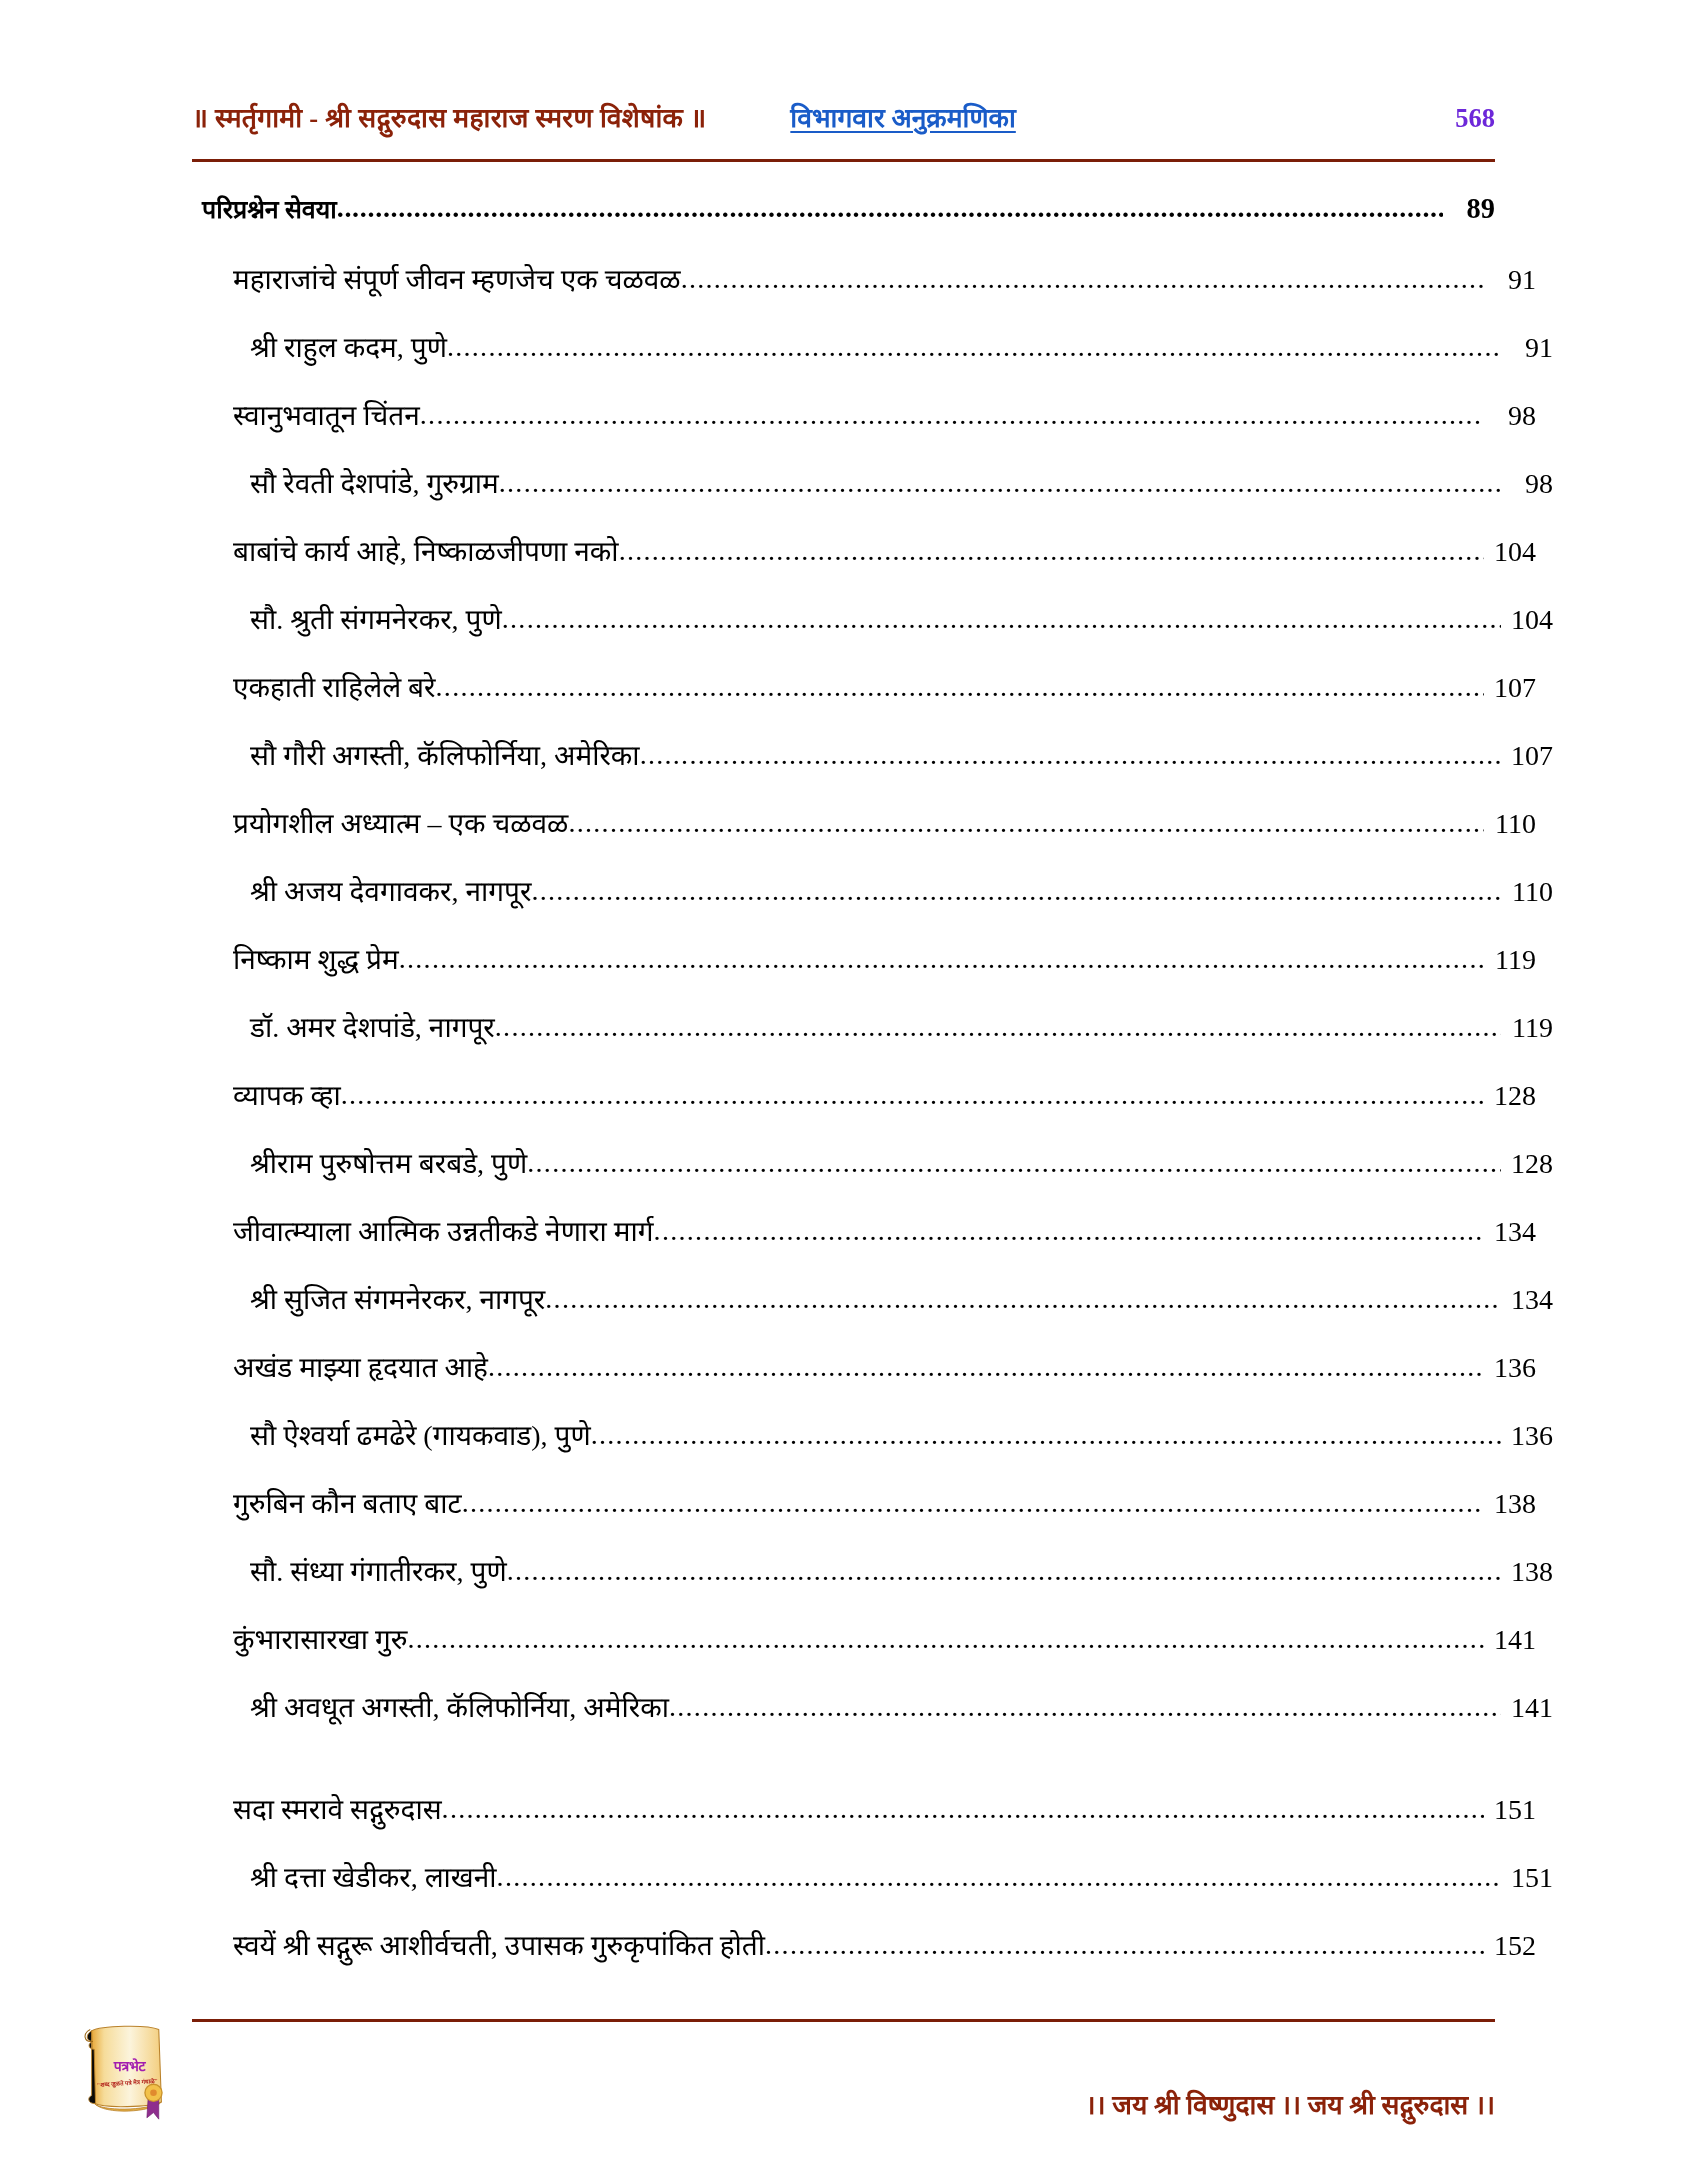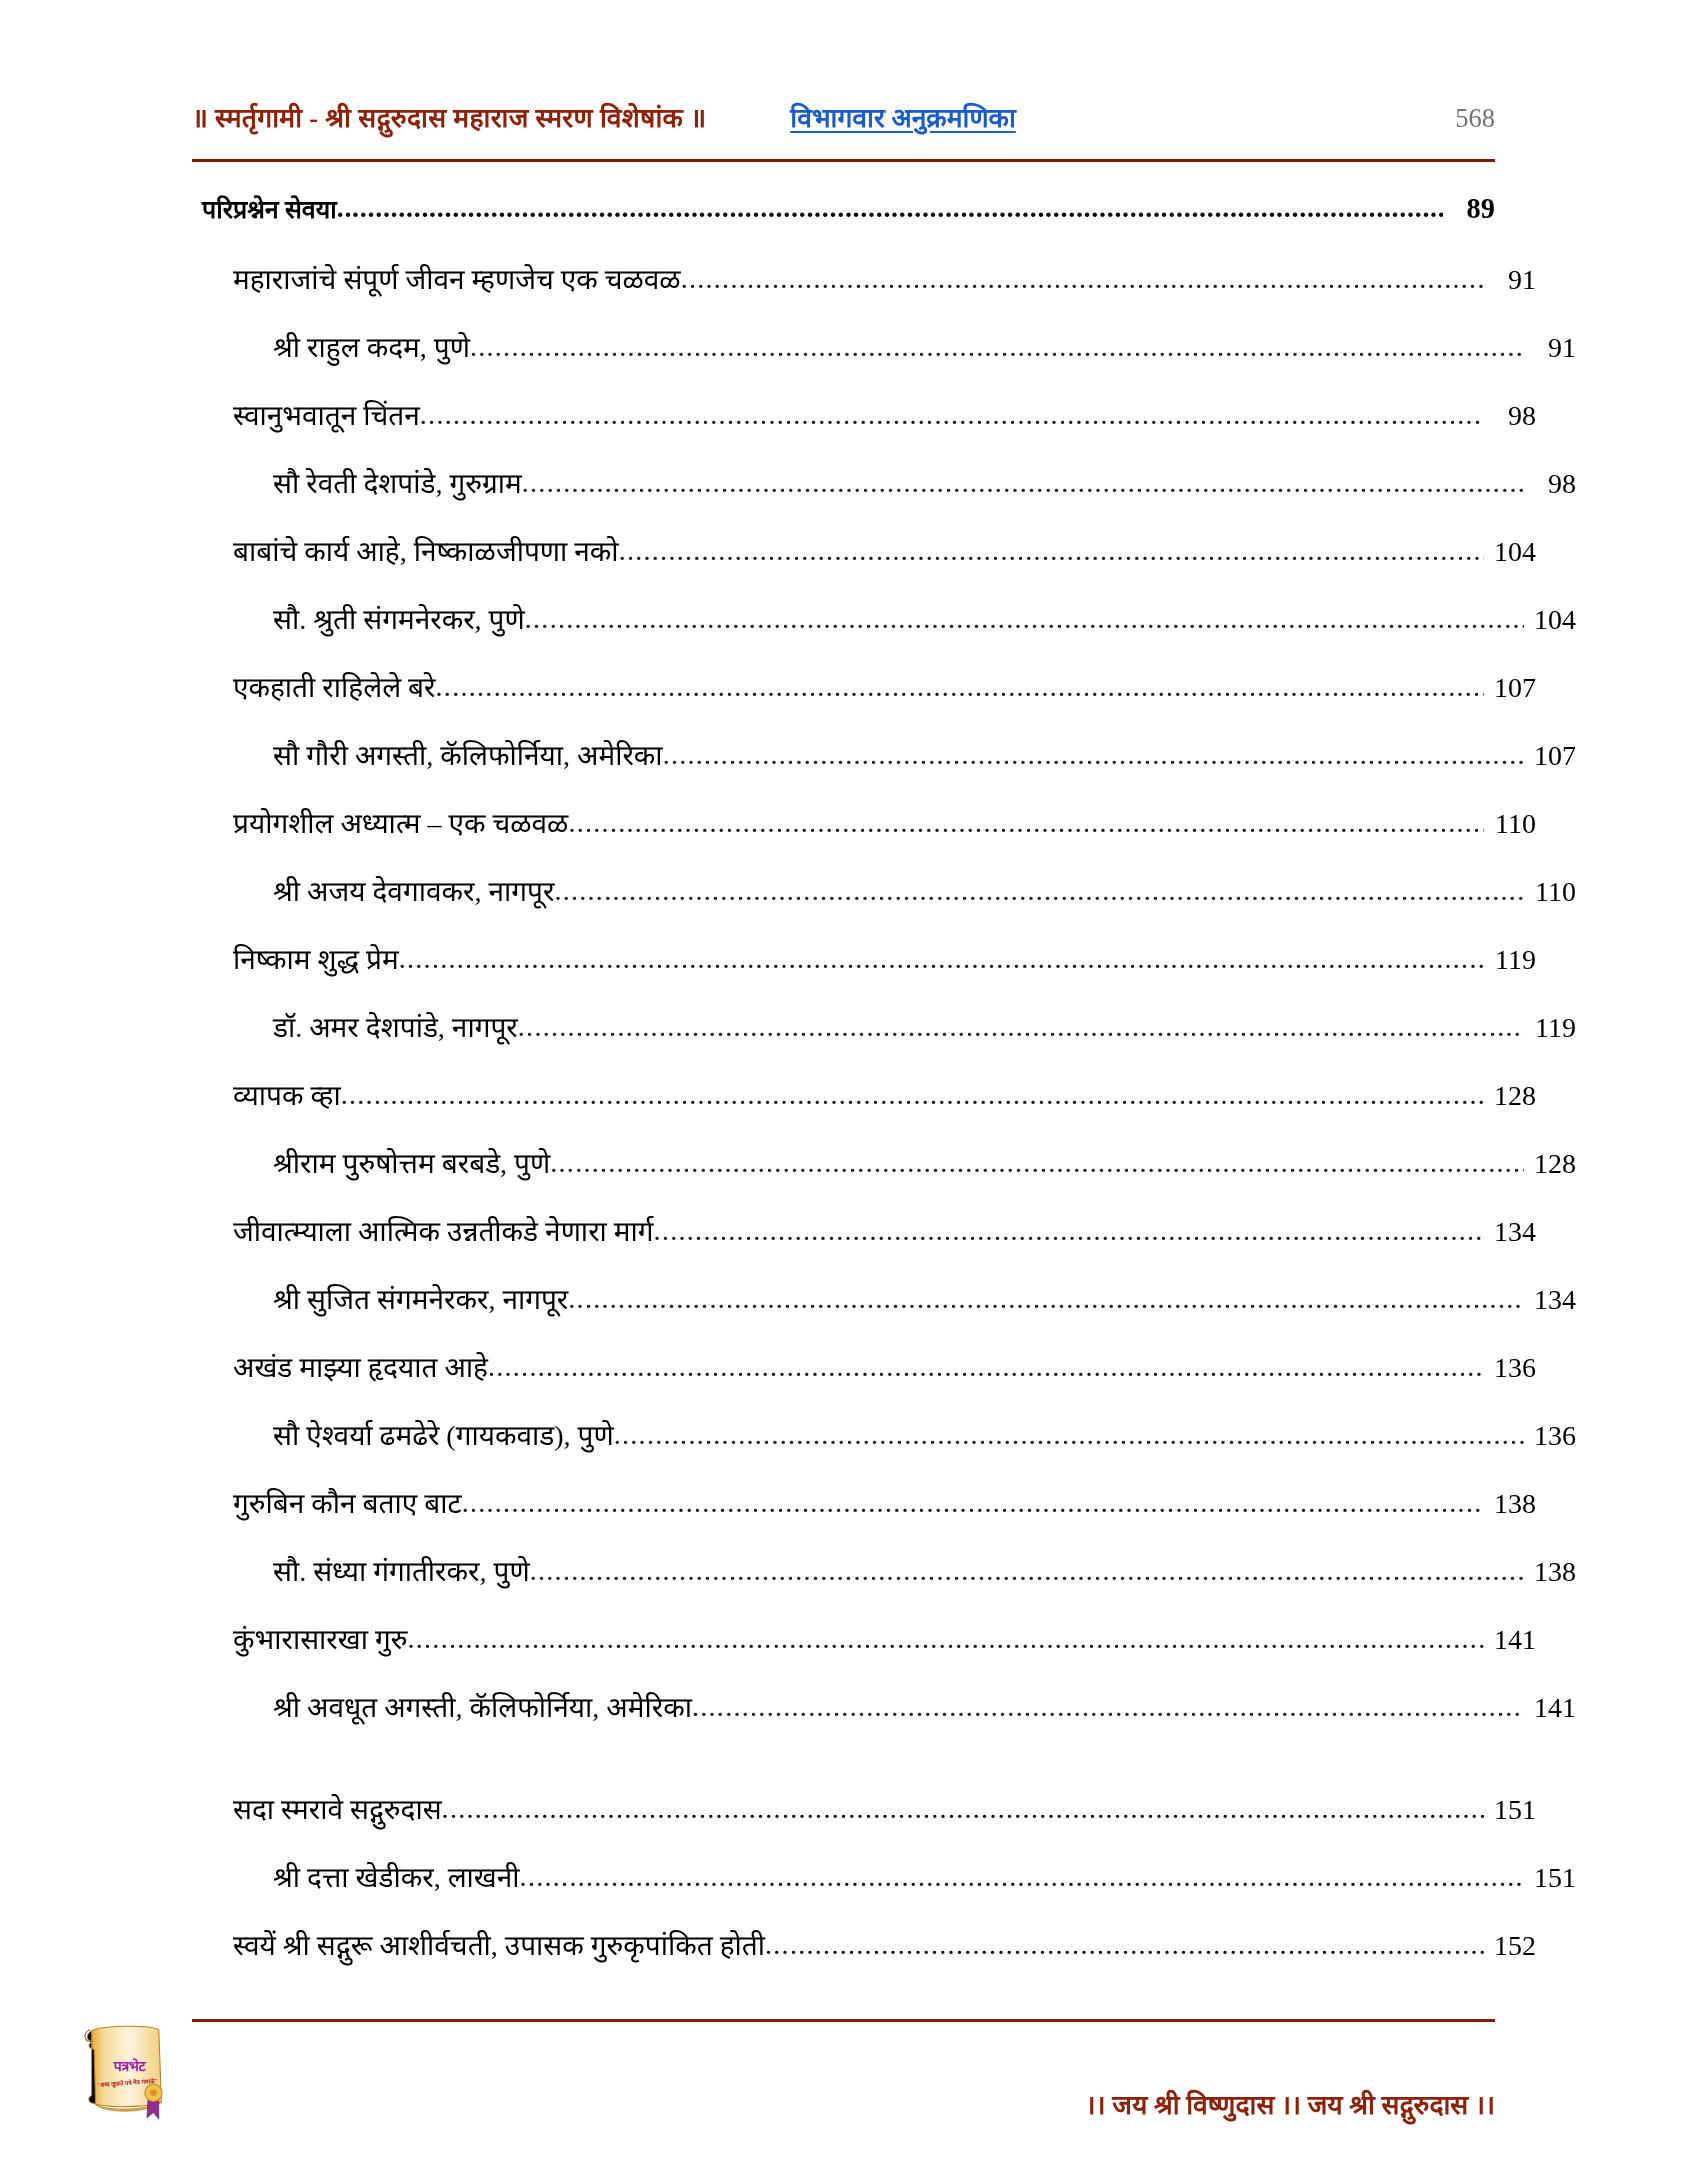--- a/index.html
+++ b/index.html
@@ -42,22 +42,22 @@
     color: #1A5CC8;
     font-weight: 700;
     text-decoration: underline;
     text-underline-offset: 4px;
     white-space: nowrap;
     margin-left: 41px;
   }
   .header-right {
     font-family: "Liberation Serif", "DejaVu Serif", serif;
     font-size: 26.5px;
-    color: #737373;
-    font-weight: 400;
+    color: #6d28d9;
+    font-weight: 700;
     margin-left: auto;
     white-space: nowrap;
   }
   .rule-top {
     position: absolute;
     left: 192px;
     right: 192px;
     top: 159px;
     height: 3.3px;
     background: #7B1E08;
@@ -109,21 +109,21 @@
 
   
   .lvl-section { margin-left: 0px; }
   .lvl-section .entry-title { font-weight: 700; font-size: 25px; margin-left: 10px; }
   .lvl-section .pagenum { font-weight: 700; font-size: 28.4px; }
   .lvl-section .leader { font-weight: 700; letter-spacing: 0.7px; }
 
   .lvl-article { margin-left: 41px; }
   .lvl-article .entry-title { font-weight: 400; }
 
-  .lvl-author { margin-left: 81px; justify-content: flex-end; }
+  .lvl-author { margin-left: 58px; justify-content: flex-end; }
   .lvl-author .entry-title { font-weight: 400; }
 
   .sp-section { height: 34px; }
   .sp-article { height: 30px; }
   .sp-author  { height: 30px; }
 
   
   .rule-bottom {
     position: absolute;
     left: 192px;

